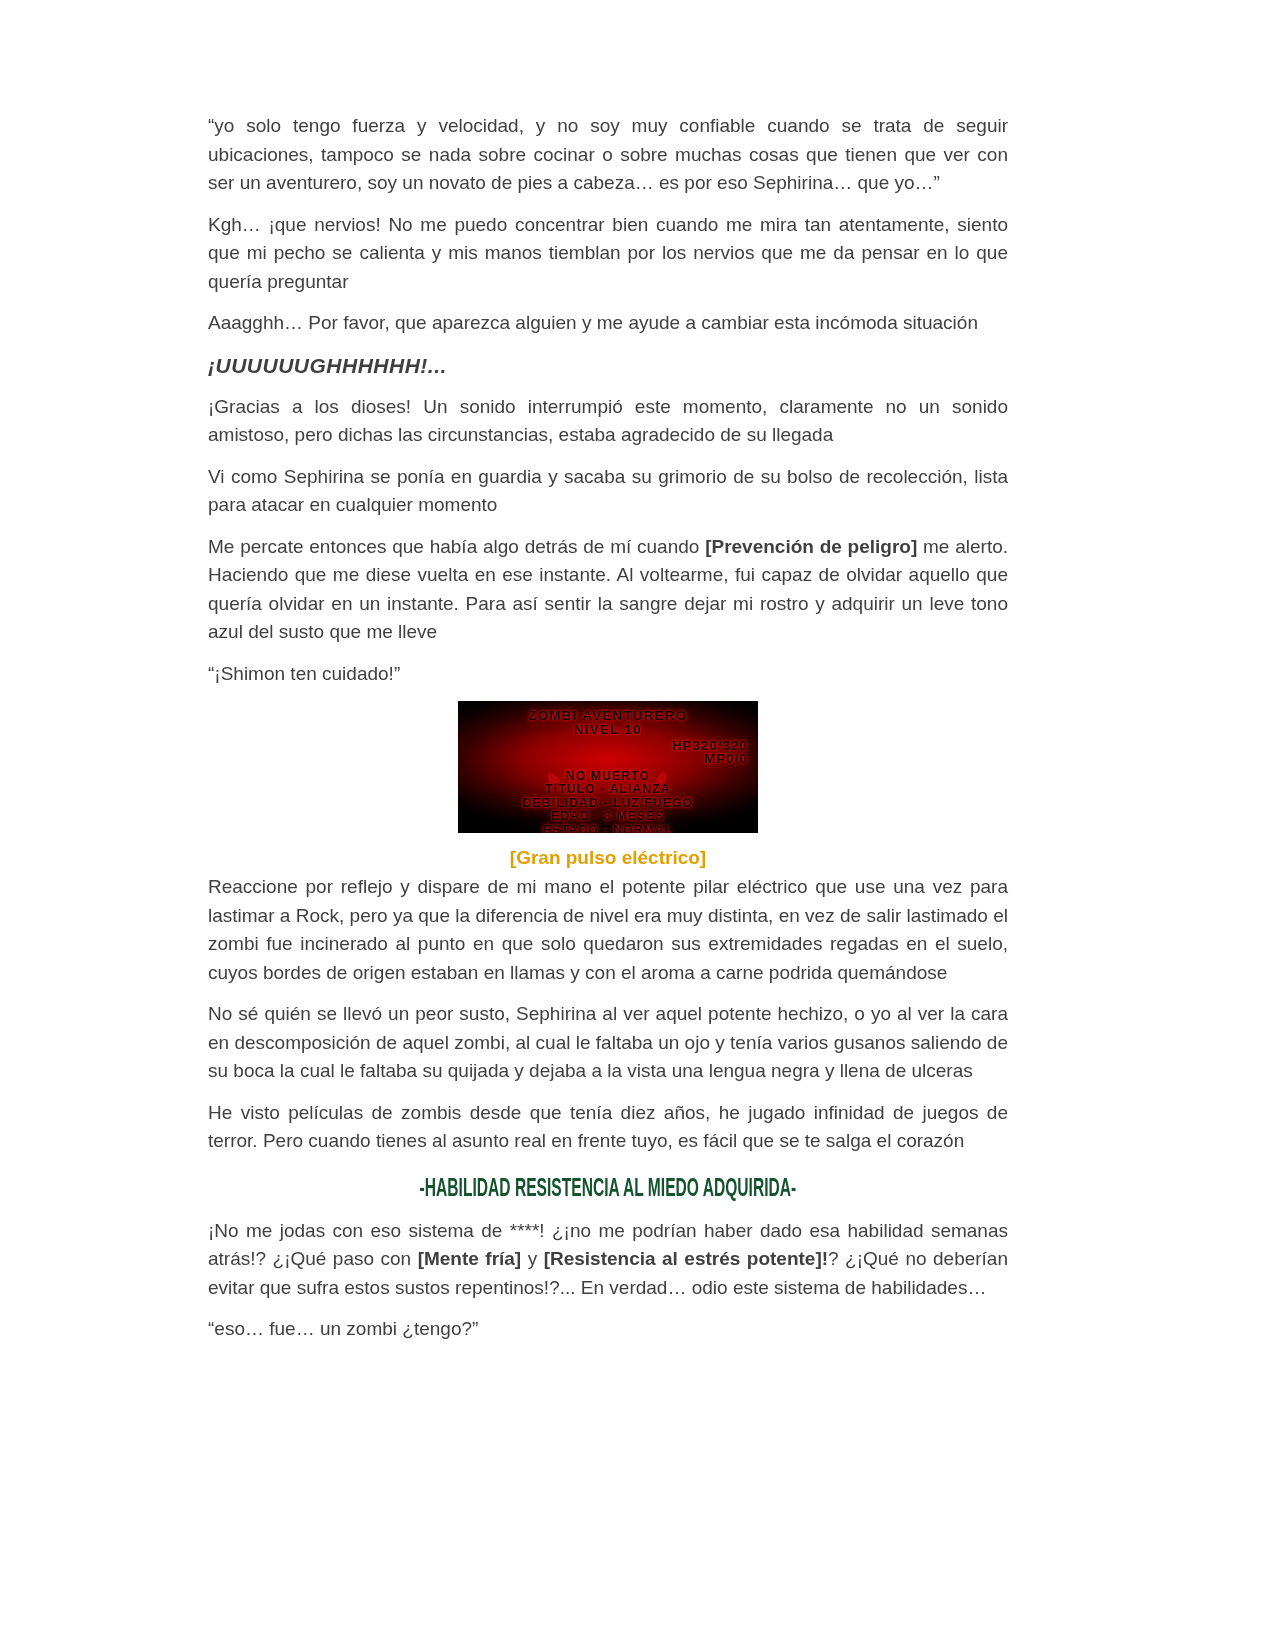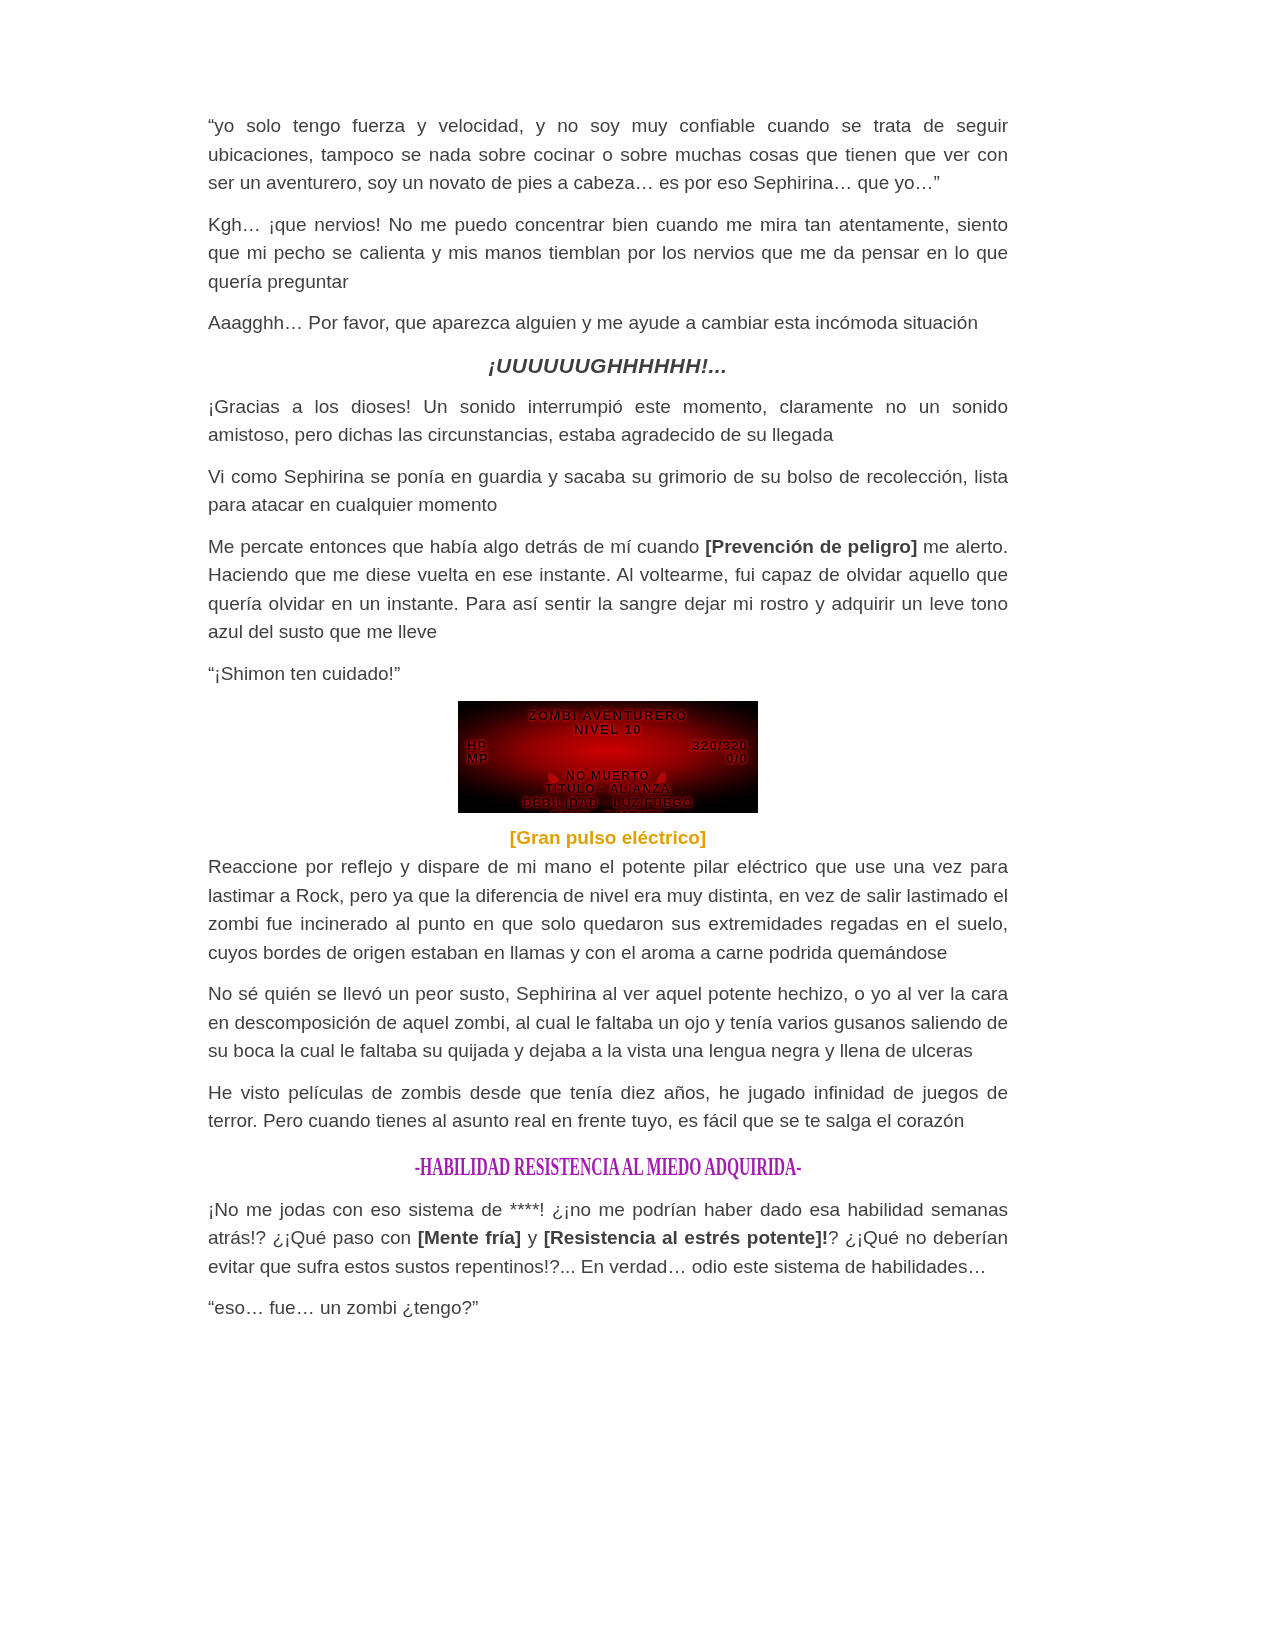--- a/index.html
+++ b/index.html
@@ -5,36 +5,36 @@
   * { margin:0; padding:0; box-sizing:border-box; }
   html, body { background:#ffffff; }
   body { font-family:"Liberation Sans", sans-serif; }
 
   .page { position:relative; width:1275px; height:1650px; background:#ffffff; overflow:hidden; }
   .flow { position:absolute; left:208px; top:112px; width:800px; color:#3f3f3f; }
 
   p.para { font-size:19px; line-height:28.5px; margin-bottom:13px; text-align:justify; }
   p.para .b { font-weight:bold; }
 
-  p.exclaim { font-size:21px; font-weight:bold; font-style:italic; text-align:center;
+  p.exclaim { font-size:21px; font-weight:bold; font-style:italic; 
               margin:16px 0 15px; letter-spacing:0.5px; }
 
   p.spell { font-size:19px; font-weight:bold; text-align:center; margin:14px 0 4px; }
 
   p.heading { text-align:center; margin:16px 0 14px; color:#000000; }
   .heading-text { display:inline-block; font-size:26px; font-weight:bold;
                   transform:scaleX(0.6); transform-origin:center; white-space:nowrap; }
 
   
-  .status-box { width:300px; height:112px; margin:6px auto 14px; padding-top:8px;
+  .status-box { width:300px; height:132px; margin:6px auto 14px; padding-top:8px;
                 text-align:center; font-weight:bold; overflow:hidden; }
   .st-title { font-size:13px; line-height:14px; letter-spacing:1.5px;
               text-shadow:0 0 3px #ff1616, 0 0 7px #c00000; }
   .st-stats { padding:2px 10px 0 9px; }
-  .st-stat-row { display:flex; justify-content:space-between; font-size:13px; line-height:13px;
+  .st-stat-row { display:flex; justify-content:flex-end; font-size:13px; line-height:13px;
                  letter-spacing:1.2px; text-shadow:0 0 3px #ff1616, 0 0 7px #c00000; }
   .st-rows { margin-top:5px; }
   .st-row { font-size:12px; line-height:13.4px; letter-spacing:1.2px;
             text-shadow:0 0 3px #ff1616, 0 0 7px #c00000; }
   .st-row-text { display:inline; }
   .st-decor { display:inline-block; margin:0 6px; font-size:11px; transform:rotate(-10deg);
               filter:blur(0.4px); text-shadow:0 0 3px #ff3030; }
 </style>
 </head>
 <body>
@@ -69,17 +69,17 @@
           <div class="st-row">EDAD - 3 MESES</div>
           <div class="st-row">ESTADO - NORMAL</div>
           <div class="st-row">ALIANZA - NINGUNA</div>
           <div class="st-row">CREDO - NINGUNO</div>
         </div>
       </div>
       <p class="spell" style="color: rgb(226, 160, 0);">[Gran pulso eléctrico]</p>
       <p class="para"><span>Reaccione por reflejo y dispare de mi mano el potente pilar eléctrico que use una vez para lastimar a Rock, pero ya que la diferencia de nivel era muy distinta, en vez de salir lastimado el zombi fue incinerado al punto en que solo quedaron sus extremidades regadas en el suelo, cuyos bordes de origen estaban en llamas y con el aroma a carne podrida quemándose</span></p>
       <p class="para"><span>No sé quién se llevó un peor susto, Sephirina al ver aquel potente hechizo, o yo al ver la cara en descomposición de aquel zombi, al cual le faltaba un ojo y tenía varios gusanos saliendo de su boca la cual le faltaba su quijada y dejaba a la vista una lengua negra y llena de ulceras</span></p>
       <p class="para"><span>He visto películas de zombis desde que tenía diez años, he jugado infinidad de juegos de terror. Pero cuando tienes al asunto real en frente tuyo, es fácil que se te salga el corazón</span></p>
-      <p class="heading" style="color: #a21caf; font-family: Liberation Serif, serif;"><span class="heading-text">-HABILIDAD RESISTENCIA AL MIEDO ADQUIRIDA-</span></p>
+      <p class="heading" style="color: #14532d;"><span class="heading-text">-HABILIDAD RESISTENCIA AL MIEDO ADQUIRIDA-</span></p>
       <p class="para"><span>¡No me jodas con eso sistema de ****! ¿¡no me podrían haber dado esa habilidad semanas atrás!? ¿¡Qué paso con </span><span class="b">[Mente fría]</span><span> y </span><span class="b">[Resistencia al estrés potente]!</span><span>? ¿¡Qué no deberían evitar que sufra estos sustos repentinos!?... En verdad… odio este sistema de habilidades…</span></p>
       <p class="para"><span>“eso… fue… un zombi ¿tengo?”</span></p>
     </div>
 </div>
 
 </body></html>

